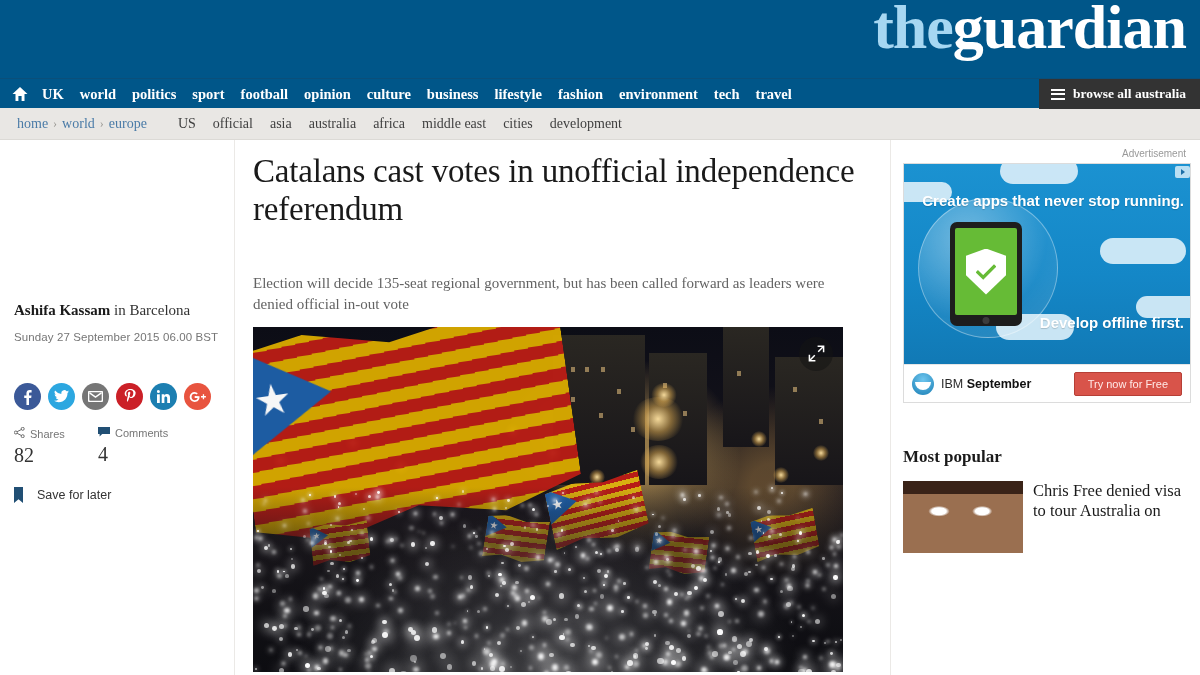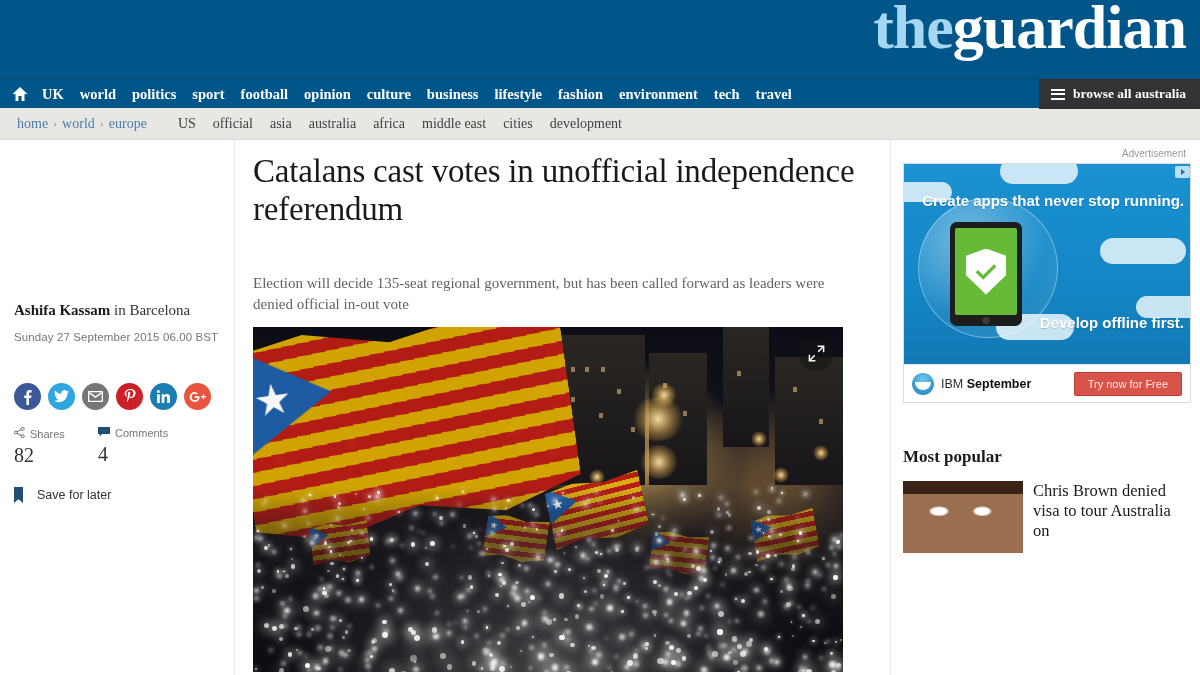--- a/index.html
+++ b/index.html
@@ -1226,17 +1226,17 @@
           <span class="ad-brand"><span>IBM </span><b>September</b></span>
           <span class="ad-cta">Try now for Free</span>
         </div>
       </div>
 
       <div class="most-popular-title">Most popular</div>
       <div class="mp-item">
         <div class="mp-thumb">
             <div class="mp-face"></div>
           </div>
-        <div class="mp-text">Chris Brown denied visa to tour Australia on</div>
+        <div class="mp-text">Chris Free denied visa to tour Australia on</div>
       </div>
     </div>
   </div>
 </div>
 
 </body></html>

